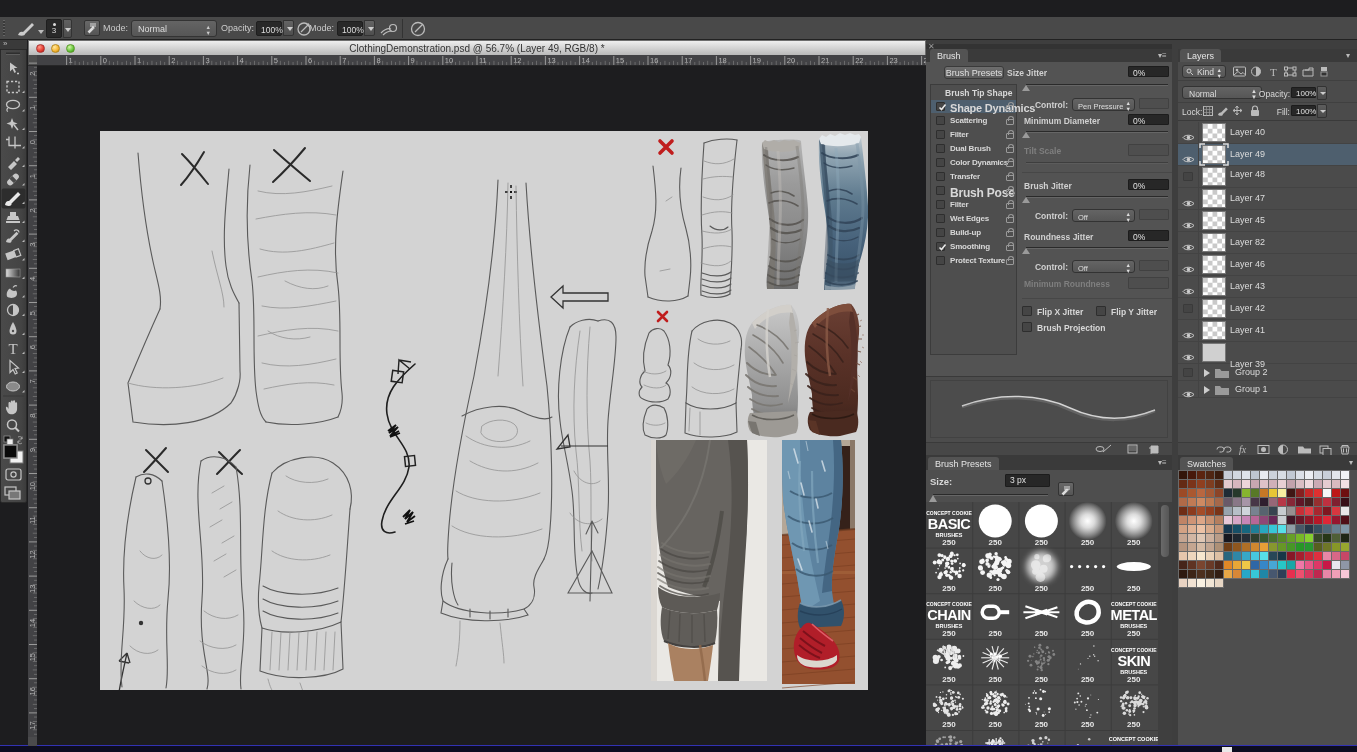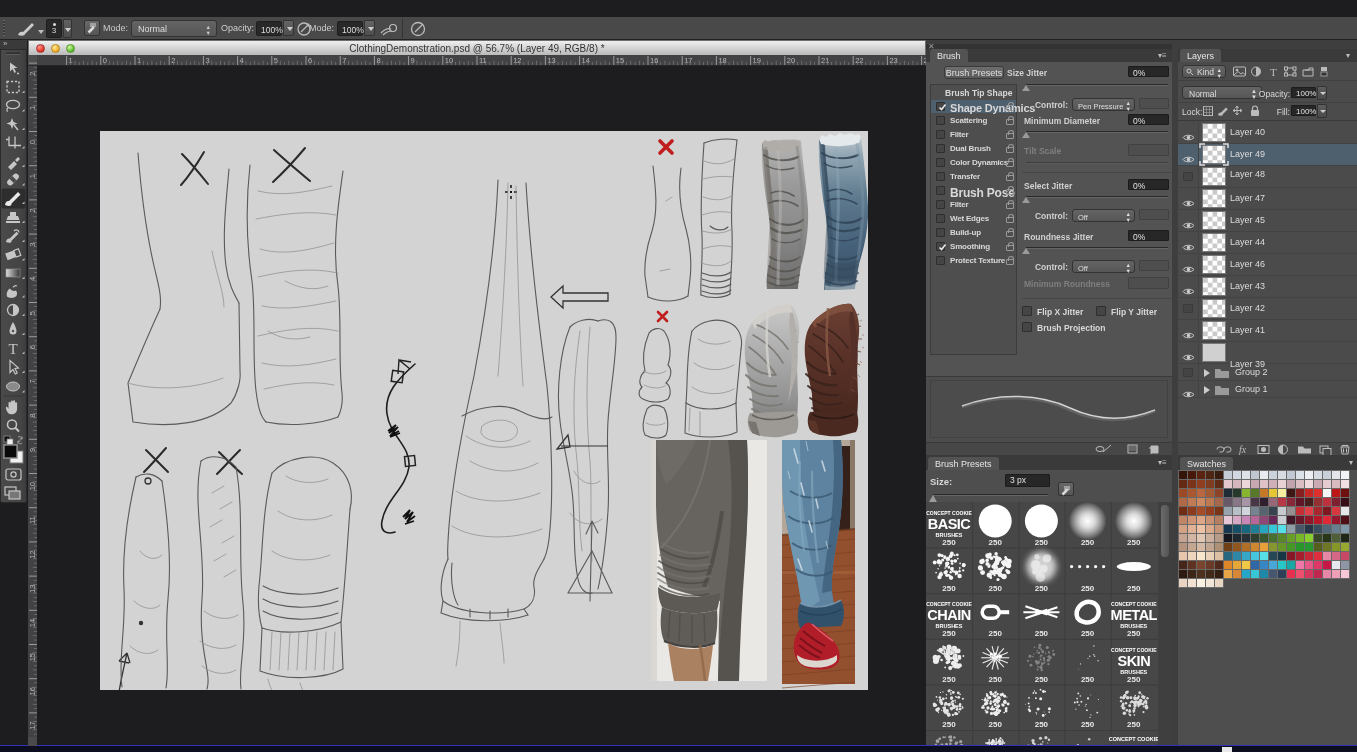--- a/index.html
+++ b/index.html
@@ -914,21 +914,21 @@
 <div class="ddl" style="left:1072px;top:98px;width:63px;height:13px;font-size:7.5px;padding:2.5px 0 0 5px;">Pen Pressure<span style="position:absolute;right:3px;top:1px;font-size:5.5px;">▲<br>▼</span></div>
 <div class="vbox-dis" style="left:1139px;top:98px;width:30px;height:11px;"></div>
 <div class="ptext" style="left:1024px;top:116px;font-weight:bold;color:#d0d0d0;">Minimum Diameter</div>
 <div class="vbox" style="left:1128px;top:114px;width:41px;height:11px;padding-top:1px;">0%</div>
 <div class="slider" style="left:1026px;top:131px;width:142px;"></div>
 <div class="knob" style="left:1022px;top:132px;"></div>
 <div class="gtext" style="left:1024px;top:146px;font-weight:bold;">Tilt Scale</div>
 <div class="vbox-dis" style="left:1128px;top:144px;width:41px;height:12px;"></div>
 <div class="slider" style="left:1026px;top:162px;width:142px;opacity:0.5;"></div>
 <div class="abs" style="left:1022px;top:172px;width:150px;height:1px;background:#474747;"></div>
-<div class="ptext" style="left:1024px;top:181px;font-weight:bold;color:#d0d0d0;">Select Jitter</div>
+<div class="ptext" style="left:1024px;top:181px;font-weight:bold;color:#d0d0d0;">Brush Jitter</div>
 <div class="vbox" style="left:1128px;top:179px;width:41px;height:11px;padding-top:1px;">0%</div>
 <div class="slider" style="left:1026px;top:196px;width:142px;"></div>
 <div class="knob" style="left:1022px;top:197px;"></div>
 <div class="ptext" style="left:1022px;top:211px;width:46px;text-align:right;font-weight:bold;color:#d0d0d0;">Control:</div>
 <div class="ddl" style="left:1072px;top:209px;width:63px;height:13px;font-size:7.5px;padding:2.5px 0 0 5px;">Off<span style="position:absolute;right:3px;top:1px;font-size:5.5px;">▲<br>▼</span></div>
 <div class="vbox-dis" style="left:1139px;top:209px;width:30px;height:11px;"></div>
 <div class="ptext" style="left:1024px;top:232px;font-weight:bold;color:#d0d0d0;">Roundness Jitter</div>
 <div class="vbox" style="left:1128px;top:230px;width:41px;height:11px;padding-top:1px;">0%</div>
 <div class="slider" style="left:1026px;top:247px;width:142px;"></div>
 <div class="knob" style="left:1022px;top:248px;"></div>
@@ -1050,21 +1050,21 @@
 <div class="thumb" style="top:1px;"></div>
 <div class="lname" style="top:5px;">Layer 45</div>
     </div>
 <div class="l-row" style="top:232px;height:22px;left:1178px;width:179px;">
 <div style="position:absolute;left:0;top:0;width:21px;height:22px;border-right:1px solid #434343;"></div>
 <div class="eye" style="top:6px;left:4px;"><svg width="13" height="9" viewBox="0 0 13 9">
           <path d="M1,4.5 C3,1.5 9.5,1.5 12,4.5 C9.5,7.5 3,7.5 1,4.5 Z" fill="none" stroke="#ccc" stroke-width="1"></path>
           <circle cx="6.5" cy="4.5" r="1.8" fill="#ccc"></circle>
         </svg></div>
 <div class="thumb" style="top:1px;"></div>
-<div class="lname" style="top:5px;">Layer 44</div>
+<div class="lname" style="top:5px;">Layer 82</div>
     </div>
 <div class="l-row" style="top:254px;height:22px;left:1178px;width:179px;">
 <div style="position:absolute;left:0;top:0;width:21px;height:22px;border-right:1px solid #434343;"></div>
 <div class="eye" style="top:6px;left:4px;"><svg width="13" height="9" viewBox="0 0 13 9">
           <path d="M1,4.5 C3,1.5 9.5,1.5 12,4.5 C9.5,7.5 3,7.5 1,4.5 Z" fill="none" stroke="#ccc" stroke-width="1"></path>
           <circle cx="6.5" cy="4.5" r="1.8" fill="#ccc"></circle>
         </svg></div>
 <div class="thumb" style="top:1px;"></div>
 <div class="lname" style="top:5px;">Layer 46</div>
     </div>

